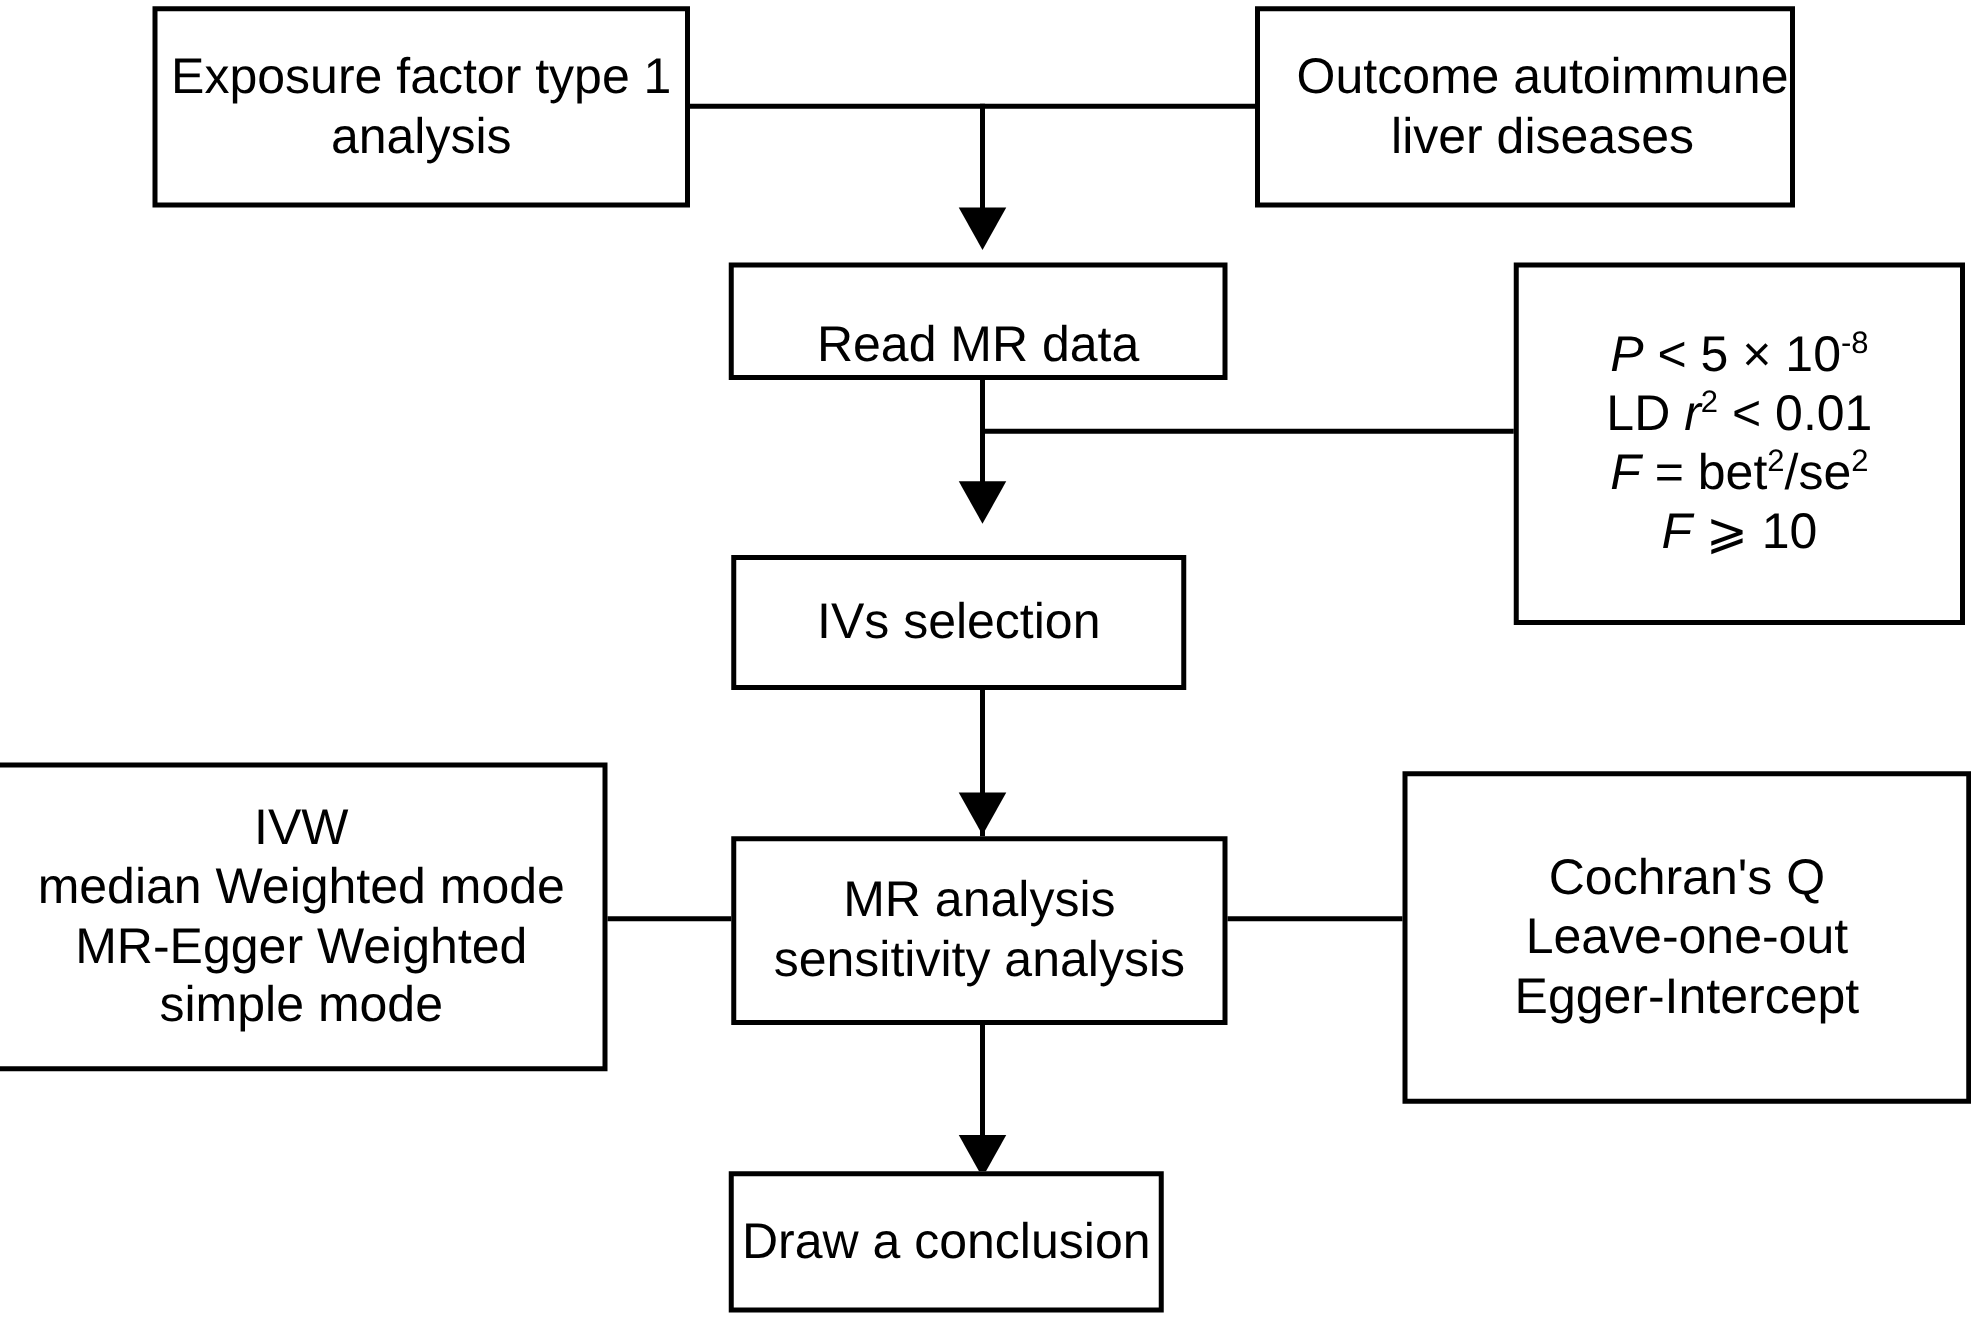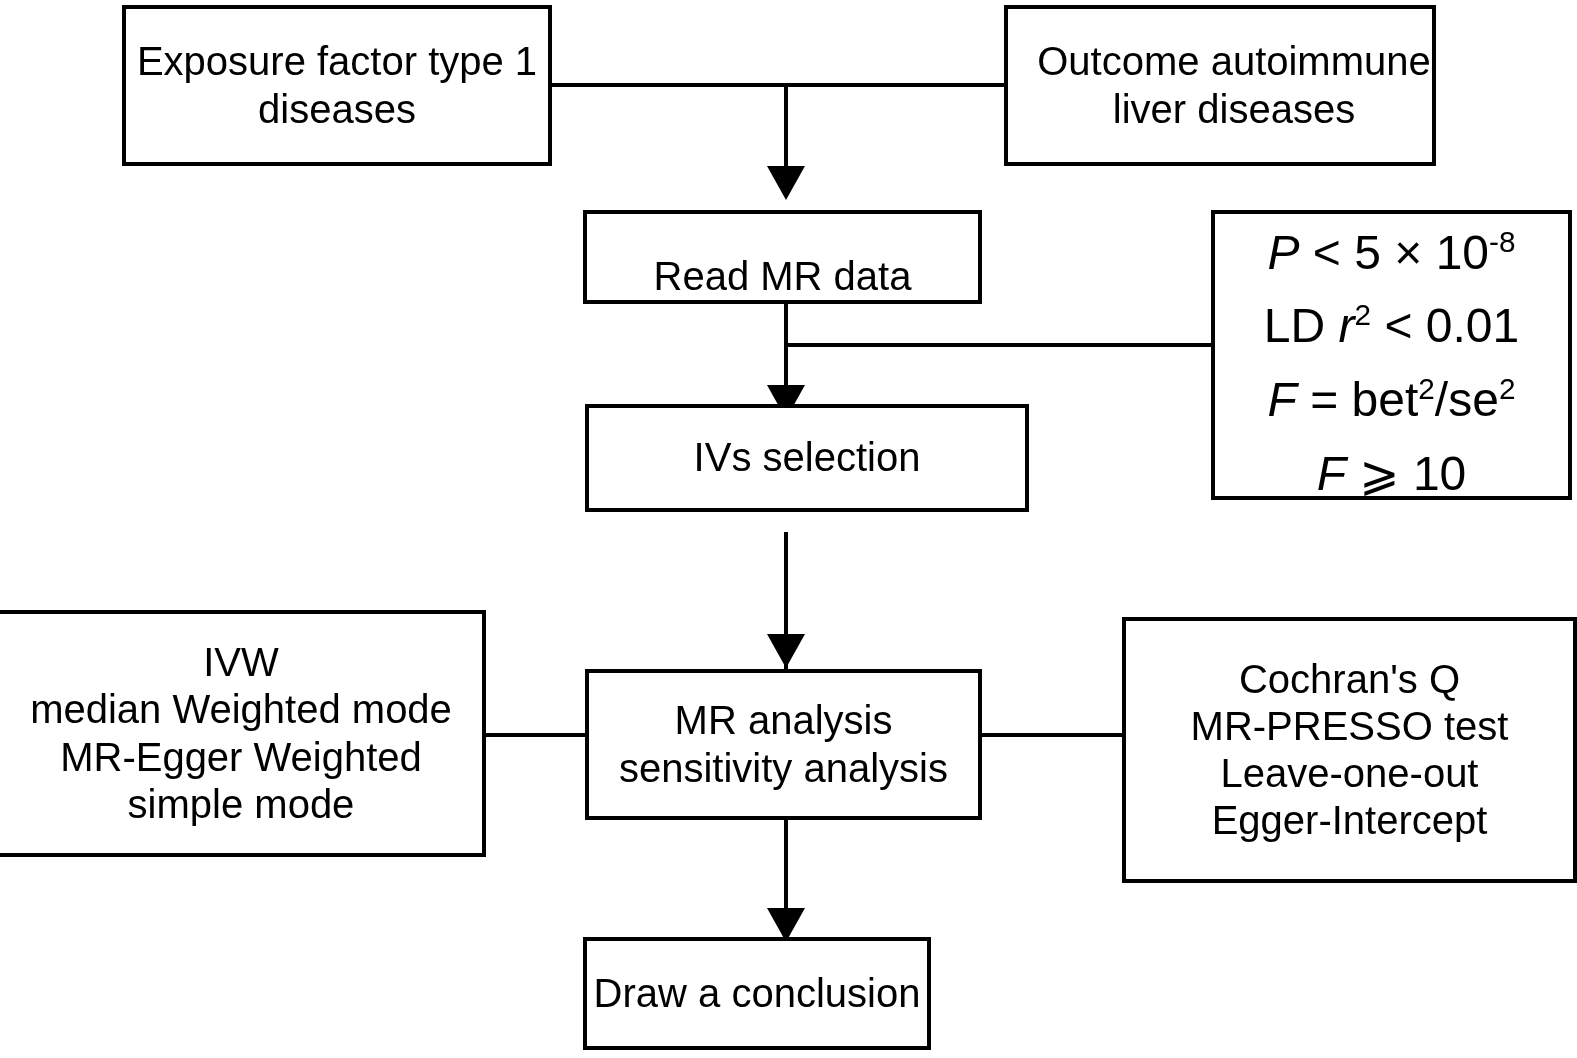--- a/index.html
+++ b/index.html
@@ -27,21 +27,21 @@
     text-align: center;
     color: #000000;
     line-height: 1.18;
     z-index: 3;
   }
   .node .line {
     display: block;
     white-space: nowrap;
   }
   .t-large { font-size: 40px; }
-  .crit .line { font-size: 48px; margin-top: 17px; }
+  .crit .line { font-size: 40px; }
   .crit i { font-style: italic; }
   .crit sup { font-size: 0.62em; vertical-align: super; line-height: 0; }
 
   
   .hline, .vline {
     position: absolute;
     background: #000000;
     z-index: 1;
   }
   .hline { height: 4px; }
@@ -75,58 +75,57 @@
 
   <div class="hline" style="left:482px; top:733px; width:106px;"></div>
 
   <div class="hline" style="left:980px; top:733px; width:145px;"></div>
 
   <div class="vline" style="left:784px; top:818px; height:125px;"></div>
   <div class="arrowhead" style="left:767px; top:908px;"></div>
 
   <div class="node t-large" style="left:122px; top:5px; width:430px; height:161px;">
     <span class="line">Exposure factor type 1</span>
-    <span class="line">diseases</span>
+    <span class="line">analysis</span>
   </div>
 
   <div class="node t-large" style="left:1004px; top:5px; width:432px; height:161px;padding-left:28px;">
     <span class="line">Outcome autoimmune</span>
     <span class="line">liver diseases</span>
   </div>
 
   <div class="node t-large" style="left:583px; top:210px; width:399px; height:94px;justify-content:flex-end;">
     <span class="line">Read MR data</span>
   </div>
 
   <div class="node crit" style="left:1211px; top:210px; width:361px; height:290px;">
       <span class="line"><i>P</i> &lt; 5 × 10<sup>-8</sup></span>
       <span class="line">LD <i>r</i><sup>2</sup> &lt; 0.01</span>
       <span class="line"><i>F</i> = bet<sup>2</sup>/se<sup>2</sup></span>
       <span class="line"><i>F</i> ⩾ 10</span>
     </div>
 
-  <div class="node t-large" style="left:585px; top:404px; width:444px; height:108px;">
+  <div class="node t-large" style="left:585px; top:444px; width:364px; height:108px;">
     <span class="line">IVs selection</span>
   </div>
 
   <div class="node t-large" style="left:-4px; top:610px; width:490px; height:247px;">
     <span class="line">IVW</span>
     <span class="line">median Weighted mode</span>
     <span class="line">MR-Egger Weighted</span>
     <span class="line">simple mode</span>
   </div>
 
   <div class="node t-large" style="left:585px; top:669px; width:397px; height:151px;">
     <span class="line">MR analysis</span>
     <span class="line">sensitivity analysis</span>
   </div>
 
   <div class="node t-large" style="left:1122px; top:617px; width:455px; height:266px;">
     <span class="line">Cochran's Q</span>
-    <span class="line">MR-PRESSO test</span>
     <span class="line">Leave-one-out</span>
     <span class="line">Egger-Intercept</span>
   </div>
 
   <div class="node t-large" style="left:583px; top:937px; width:348px; height:113px;">
     <span class="line">Draw a conclusion</span>
   </div>
 
 </div>
 

